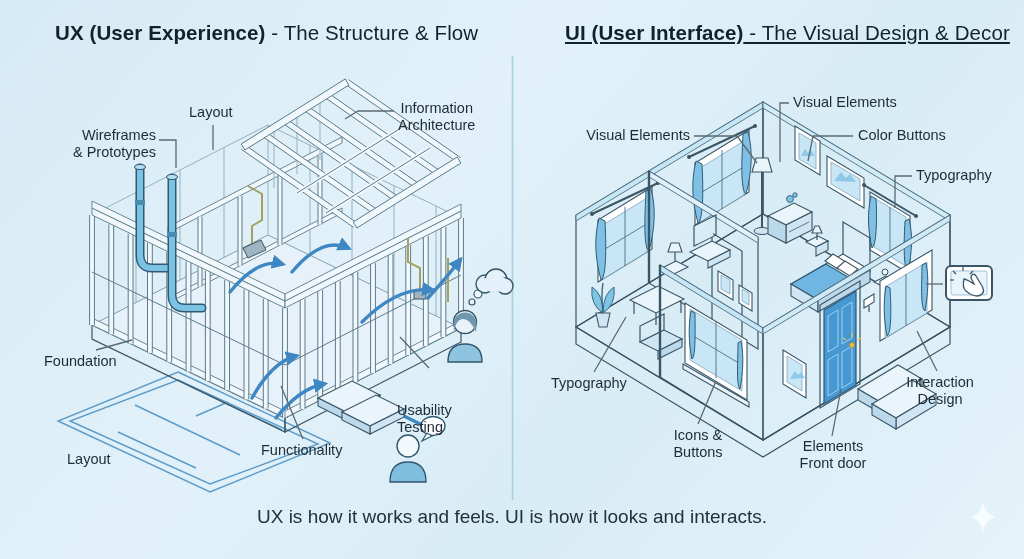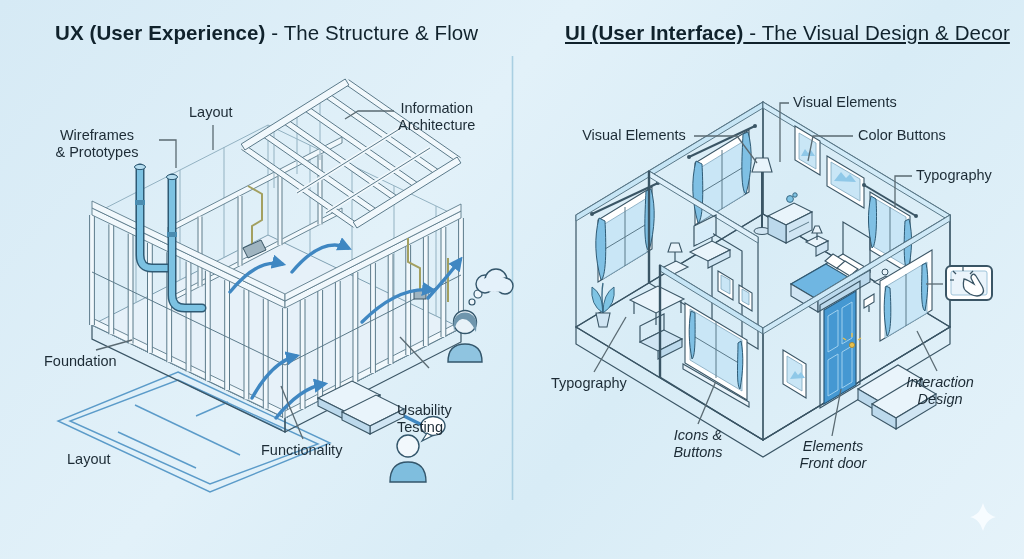--- a/index.html
+++ b/index.html
@@ -3,21 +3,21 @@
 <meta charset="utf-8">
 <style>
   html,body{margin:0;padding:0;}
   #stage{position:relative;width:1024px;height:559px;overflow:hidden;
     background:linear-gradient(130deg,#d6eaf5 0%,#e2f1f9 38%,#d8ecf6 62%,#e6f3fa 100%);
     font-family:"Liberation Sans",sans-serif;padding-left:36px;}
   .title{position:absolute;top:21px;font-size:20.5px;color:#10222c;letter-spacing:.1px;white-space:nowrap;}
   .title .tb{font-weight:700;}
   .title .tn{font-weight:400;}
   .lbl{position:absolute;font-size:14.5px;line-height:1.18;color:#1c2b35;white-space:pre-line;}
-  .r{text-align:center;} .c{text-align:center;font-style:italic;}
+  .r{text-align:right;} .c{text-align:center;}
   .caption{position:absolute;left:0;top:506px;width:1024px;text-align:center;
     font-size:19px;color:#22323c;}
   svg{position:absolute;left:0;top:0;}
   
   .s1{stroke:#3a5565;stroke-width:1.2;fill:none;}
   .s2{stroke:#93b2c2;stroke-width:1;fill:none;}
   .edge{stroke:#5b7a8a;stroke-width:1;}
   .plate{fill:#f1f8fc;stroke:#5b7a8a;stroke-width:.9;}
   .wt{fill:#ffffff;stroke:#3a5565;stroke-width:1.1;}
   .gl{fill:#c9e6f6;stroke:#7fa6bd;stroke-width:.8;}
@@ -426,13 +426,14 @@
   <div class="lbl" style="left:858px;top:127px;">Color Buttons</div>
   <div class="lbl" style="left:916px;top:167px;">Typography</div>
   <div class="lbl" style="left:551px;top:375px;">Typography</div>
   <div class="lbl c" style="left:650px;top:427px;width:96px;text-align:center;">Icons &amp;
 Buttons</div>
   <div class="lbl c" style="left:780px;top:438px;width:106px;">Elements
 Front door</div>
   <div class="lbl c" style="left:892px;top:374px;width:96px;">Interaction
 Design</div>
 
+  <div class="caption">UX is how it works and feels. UI is how it looks and interacts.</div>
 </div>
 
 </body></html>

